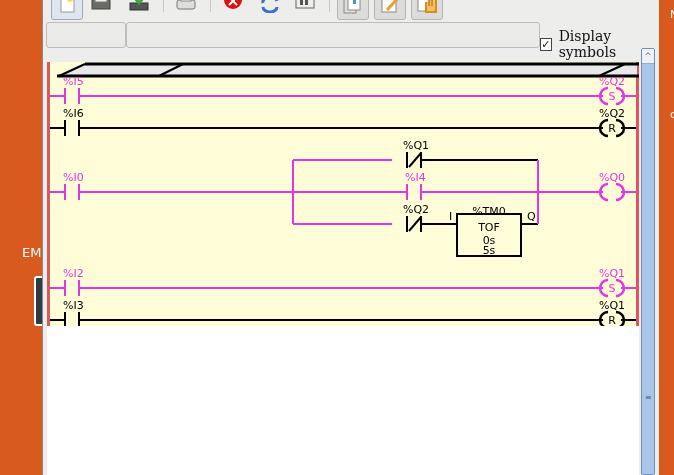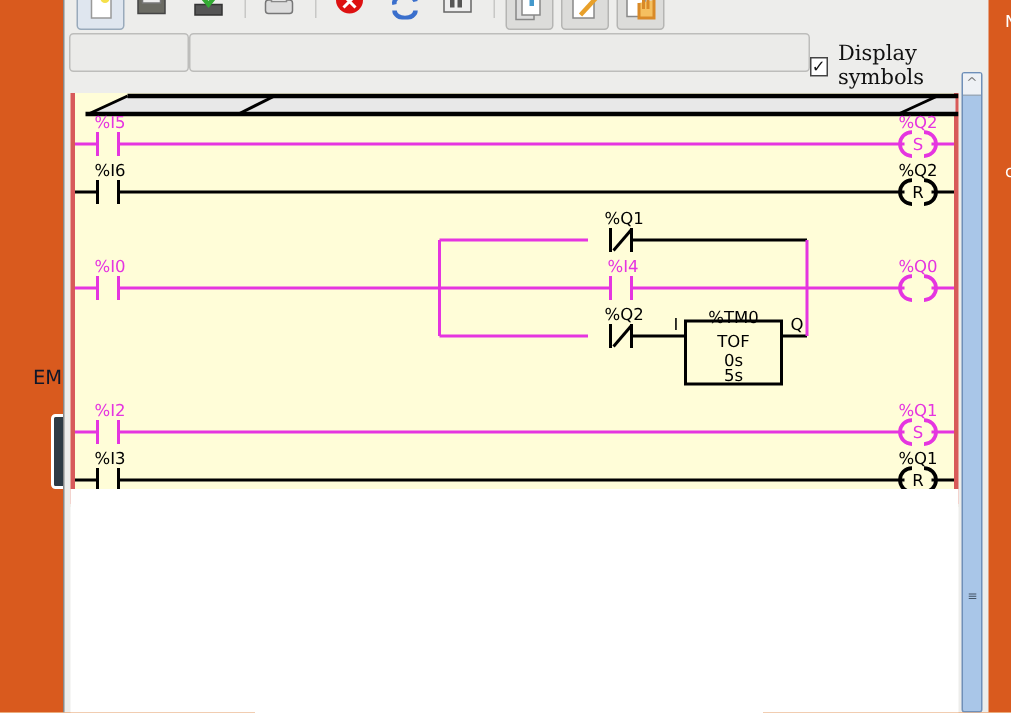--- a/index.html
+++ b/index.html
@@ -14,21 +14,21 @@
   .pane{position:absolute;top:0;height:24px;background:#ebebe9;border:1px solid #bdbdbb;border-radius:3px;}
   .chk{position:absolute;left:497px;top:28px;display:flex;align-items:center;font-family:"DejaVu Serif",serif;font-size:14px;color:#111;}
   .chk .box{width:11px;height:11px;border:1px solid #444;background:#fff;margin-right:7px;position:relative;font-size:11px;line-height:11px;text-align:center;}
   .ladder{position:absolute;left:4px;top:50px;width:592px;height:274px;background:#fffdd8;border-bottom:2px solid #c9c9c7;margin-top:12px;}
   .rail-l{position:absolute;left:0;top:0;width:3px;height:274px;background:#d85a5a;}
   .rail-r{position:absolute;right:0;top:0;width:3px;height:274px;background:#d85a5a;}
   .white-area{position:absolute;left:4px;top:326px;width:592px;height:149px;background:#fff;}
   .vscroll{position:absolute;left:598px;top:48px;width:14px;height:427px;background:#a9c6e8;border:1px solid #6f8fb8;border-radius:2px;box-sizing:border-box;}
   .vscroll .up{position:absolute;left:0;top:0;width:12px;height:14px;background:#eef1f5;border-bottom:1px solid #9ab;font-size:9px;color:#777;text-align:center;line-height:14px;}
   .vscroll .grip{position:absolute;left:3px;top:344px;font-size:8px;color:#456;}
-  .desk-em{position:absolute;left:22px;top:245px;color:#0f172a;font-size:13px;}
+  .desk-em{position:absolute;left:22px;top:245px;color:#ffffff;font-size:13px;}
   .desk-widget{position:absolute;left:34px;top:276px;width:8px;height:46px;background:#2e3a44;border:2px solid #fff;border-radius:3px;}
   .desk-r{position:absolute;left:670px;font-size:11px;color:#fff;}
 </style>
 </head>
 <body>
 
 <div class="desk-em">EM</div>
 <div class="desk-widget"></div>
 <div class="desk-r" style="top:8px">N</div>
 <div class="desk-r" style="top:108px">c</div>

